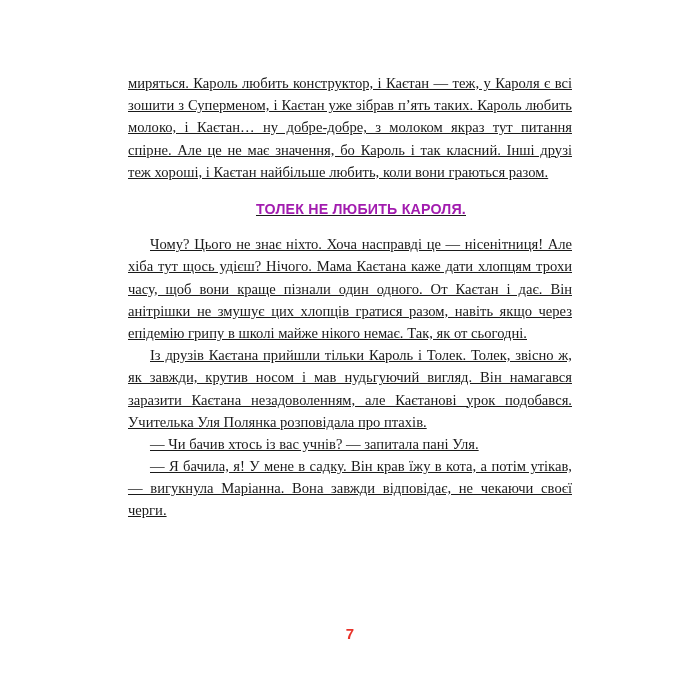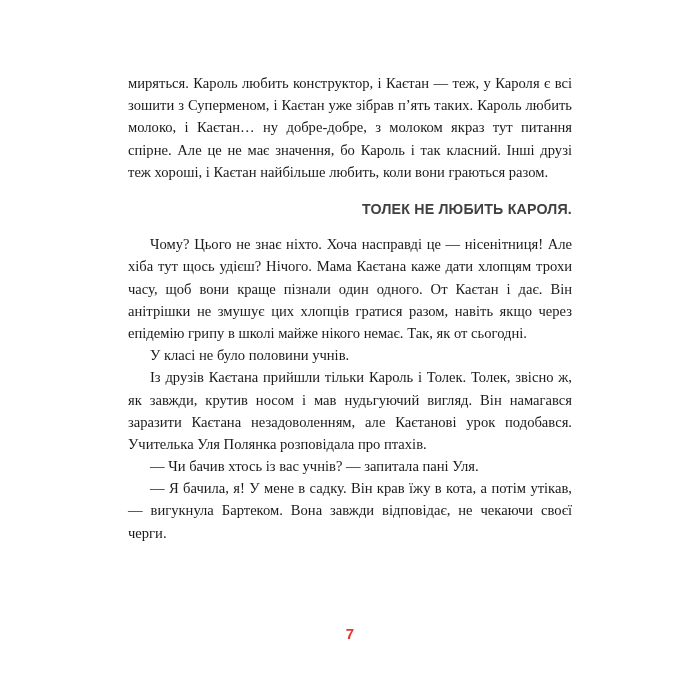--- a/index.html
+++ b/index.html
@@ -16,41 +16,42 @@
   }
   .page {
     position: relative;
     width: 700px;
     height: 700px;
     box-sizing: border-box;
     padding: 72px 128px 0 128px;
   }
   .text-column {
     width: 444px;
+    text-decoration: underline;
   }
   p {
     margin: 0;
     font-size: 14.6px;
     line-height: 1.52;
     text-align: justify;
     text-justify: inter-word;
     hyphens: manual;
   }
   p.indent {
     text-indent: 22px;
   }
   .heading-red {
     margin: 17px 0 15px 0;
-    color: #404040;
+    color: #a21caf;
     font-family: "Liberation Sans", sans-serif;
     font-weight: bold;
     font-size: 14.2px;
     letter-spacing: 0.2px;
     text-indent: 22px;
-    text-align: right;
+    text-align: center;
     line-height: 1.3;
   }
   .page-number {
     position: absolute;
     left: 0;
     right: 0;
     bottom: 58px;
     text-align: center;
     color: #e8332a;
     font-family: "Liberation Sans", sans-serif;
@@ -64,24 +65,23 @@
 <div class="page">
   <div class="text-column">
 
     <p class="body">миряться. Кароль любить конструктор, і Каєтан — теж, у Кароля є всі зошити з Суперменом, і Каєтан уже зібрав п’ять таких. Кароль любить молоко, і Каєтан… ну добре-добре, з молоком якраз тут питання спірне. Але це не має значення, бо Кароль і так класний. Інші друзі теж хороші, і Каєтан найбільше любить, коли вони граються разом.</p>
 
 
     <p class="heading-red">ТОЛЕК НЕ ЛЮБИТЬ КАРОЛЯ.</p>
 
     <p class="body indent">Чому? Цього не знає ніхто. Хоча насправді це — нісенітниця! Але хіба тут щось удієш? Нічого. Мама Каєтана каже дати хлопцям трохи часу, щоб вони краще пізнали один одного. От Каєтан і дає. Він анітрішки не змушує цих хлопців гратися разом, навіть якщо через епідемію грипу в школі майже нікого немає. Так, як от сьогодні.</p>
 
-    <p class="body indent">У класі не було половини учнів.</p>
 
     <p class="body indent">Із друзів Каєтана прийшли тільки Кароль і Толек. Толек, звісно ж, як завжди, крутив носом і мав нудьгуючий вигляд. Він намагався заразити Каєтана незадоволенням, але Каєтанові урок подобався. Учителька Уля Полянка розповідала про птахів.</p>
 
     <p class="body indent">— Чи бачив хтось із вас учнів? — запитала пані Уля.</p>
 
-    <p class="body indent">— Я бачила, я! У мене в садку. Він крав їжу в кота, а потім утікав, — вигукнула Бартеком. Вона завжди відповідає, не чекаючи своєї черги.</p>
+    <p class="body indent">— Я бачила, я! У мене в садку. Він крав їжу в кота, а потім утікав, — вигукнула Маріанна. Вона завжди відповідає, не чекаючи своєї черги.</p>
 
   </div>
 
   <div class="page-number">7</div>
 </div>
 
 </body></html>

